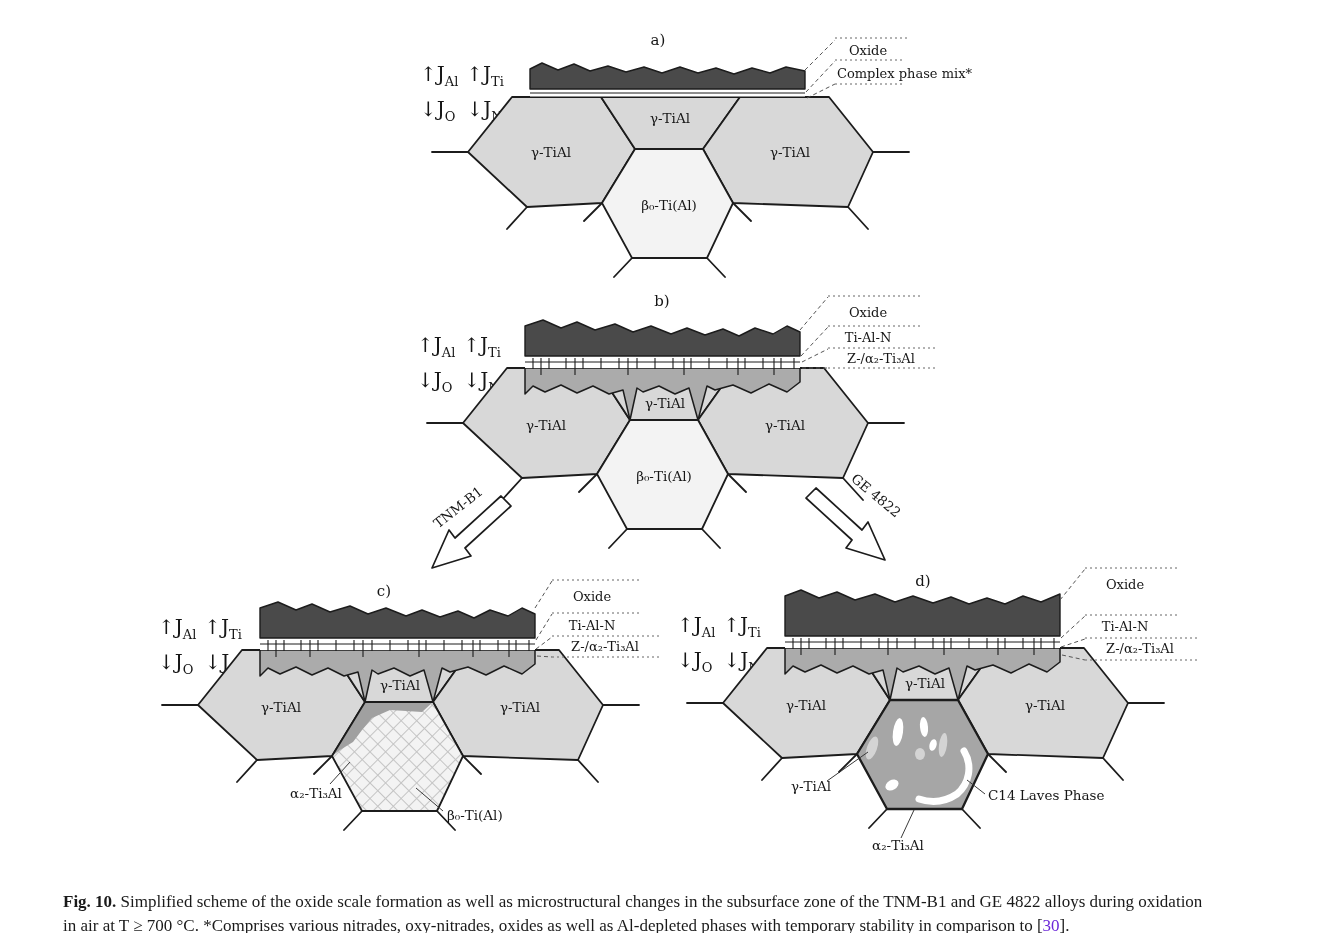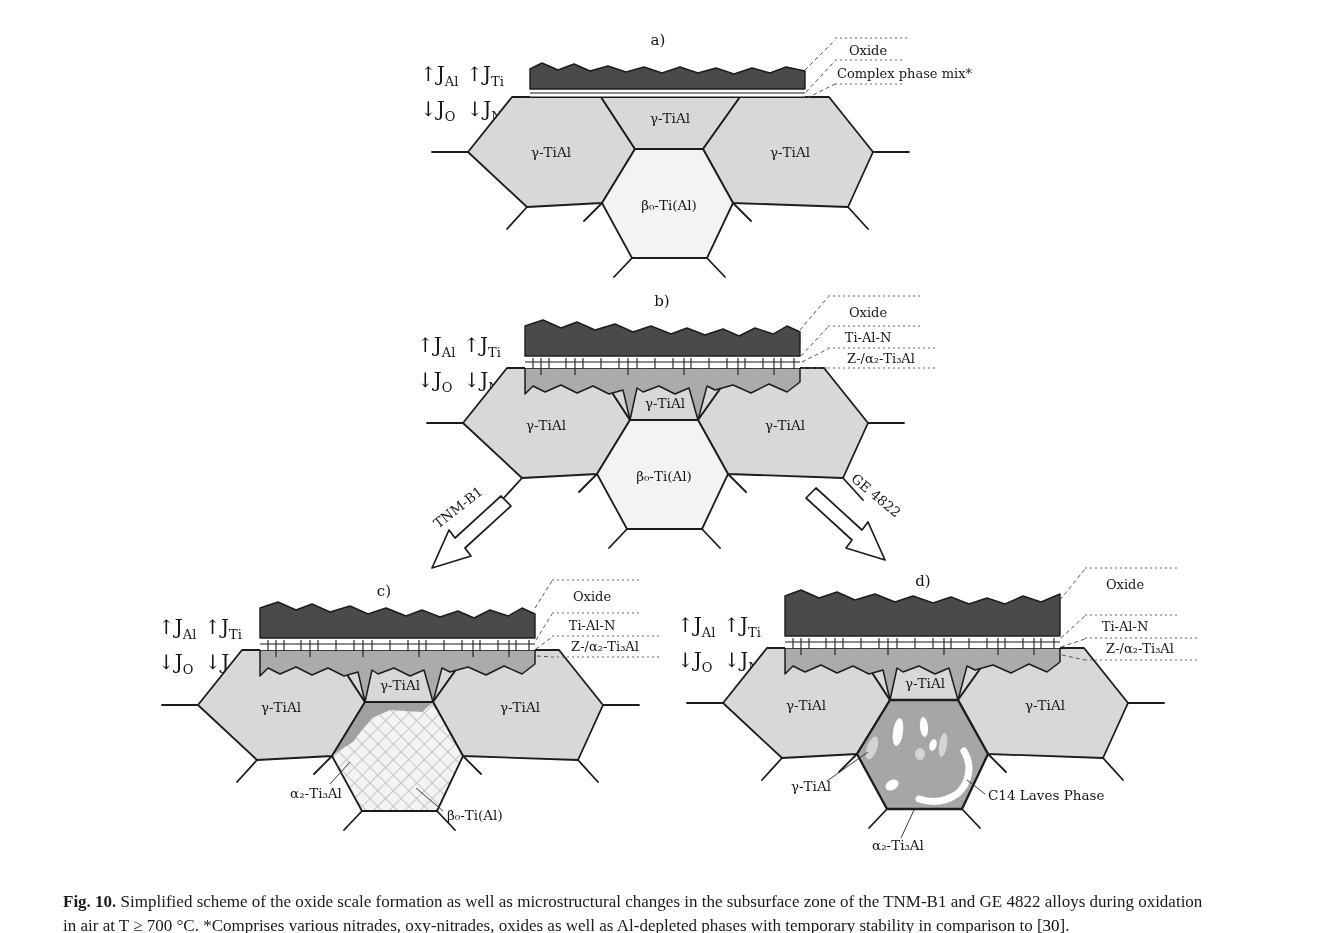--- a/index.html
+++ b/index.html
@@ -24,21 +24,21 @@
   .cstart{text-anchor:start;}
   .dash{stroke:#555;stroke-width:1;stroke-dasharray:4 3;fill:none;}
   .dots{stroke:#666;stroke-width:1;stroke-dasharray:2 3;fill:none;}
   .leader{stroke:#3a3a3a;stroke-width:1;fill:none;}
   .arrowshape{fill:#ffffff;stroke:#1c1c1c;stroke-width:1.7;stroke-linejoin:round;}
   .arrowtext{font-size:13.5px;text-anchor:middle;}
   
   .caption{position:absolute;left:63px;top:873px;width:1245px;
     font-family:"Liberation Serif",serif;font-size:17px;line-height:23.5px;color:#1a1a1a;}
   .caption b{font-weight:bold;text-align:right;}
-  .ref{color:#000000;text-decoration:none;cursor:pointer;}
+  .ref{color:#6d28d9;text-decoration:none;cursor:pointer;}
 </style>
 </head>
 <body>
 
 <svg id="fig-svg" width="1332" height="868" viewBox="0 0 1332 868">
   <defs>
     <pattern id="xhatch" width="11" height="11" patternUnits="userSpaceOnUse" patternTransform="rotate(45)">
       <line x1="0" y1="0" x2="0" y2="11" stroke-width="2" stroke="#c4c4c4"></line>
       <line x1="0" y1="0" x2="11" y2="0" stroke-width="2" stroke="#c4c4c4"></line>
     </pattern>

